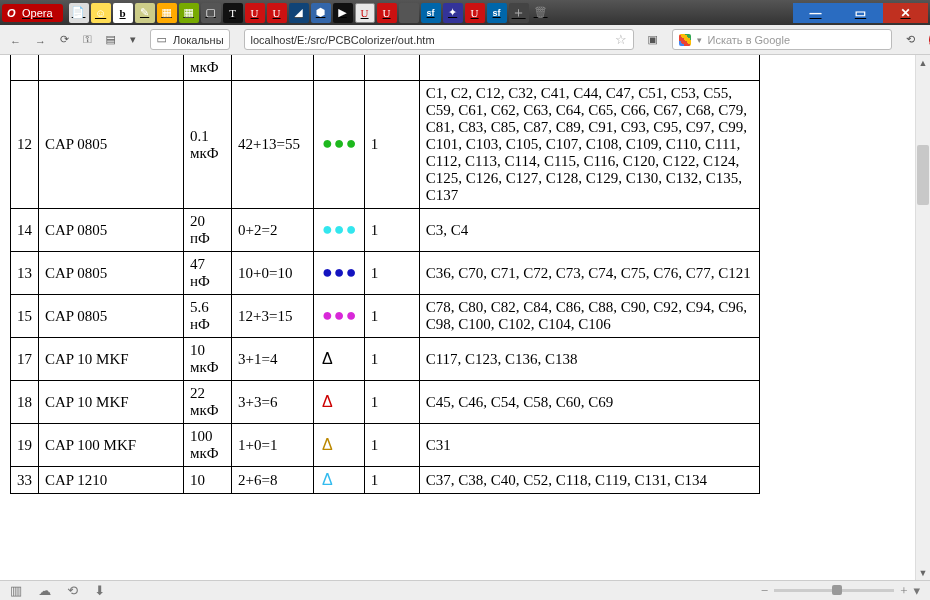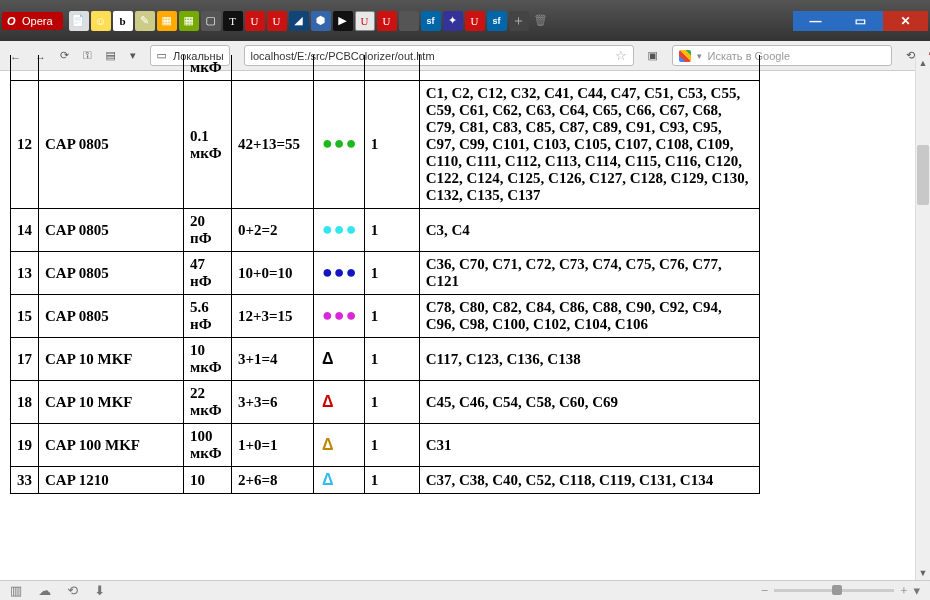--- a/index.html
+++ b/index.html
@@ -1,36 +1,36 @@
 <!DOCTYPE html>
 <html><head>
 <meta charset="utf-8">
 <style>
 * { margin:0; padding:0; box-sizing:border-box; }
 body { font-family: "Times New Roman", serif; font-size:14px; width:930px; height:600px; overflow:hidden; background:#fff; position:relative; }
-.titlebar { height:41px; background:linear-gradient(#555,#333); display:flex; align-items:center; padding:8px 2px; }
+.titlebar { height:25px; background:linear-gradient(#555,#333); display:flex; align-items:center; padding:8px 2px;text-decoration:underline; }
 .opera-menu { background:#b00; color:#fff; font:11px Arial; padding:3px 10px 3px 20px; border-radius:3px; position:relative; margin-right:5px;}
 .opera-menu::before{content:"O";position:absolute;left:5px;font-weight:bold;font-style:italic;}
 .tab { width:20px; height:20px; margin:0 1px; background:#444; border-radius:2px; display:flex; align-items:center; justify-content:center; font-size:11px; color:#fff;}
 .tab-red{background:#c11;} .tab-yellow{background:#fd5;} .tab-black{background:#111;} .tab-sf{background:#06a;font:bold 9px Arial;}
 .tab-active{background:#e8e8e8;color:#c11;border:1px solid #888;}
 .new-tab{color:#aaa;font-size:14px;}
 .winbtns{margin-left:auto;display:flex;}
 .winbtn{width:45px;height:20px;display:flex;align-items:center;justify-content:center;font:bold 12px Arial;color:#fff;}
 .winbtn.min{background:#2a6cc1;} .winbtn.max{background:#2a6cc1;} .winbtn.close{background:#c03020;}
 .toolbar{height:30px;background:#eee;border-bottom:1px solid #ccc;display:flex;align-items:center;padding:0 10px;gap:14px;font-family:Arial;font-size:11px;}
 .tb-icon{width:16px;height:16px;display:flex;align-items:center;justify-content:center;color:#555;cursor:pointer;}
 .addr-pill{display:flex;align-items:center;border:1px solid #bbb;border-radius:3px;background:#fff;height:21px;padding:0 6px;gap:6px;}
 .addr-pill.local{width:80px;} .addr-pill.main{flex:0 0 390px;justify-content:space-between;} .addr-pill.search{flex:0 0 220px;}
 .addr-text{font-size:11px;color:#333;white-space:nowrap;overflow:hidden;}
 .addr-text.gray{color:#999;}
 .goog{width:12px;height:12px;background:linear-gradient(45deg,#4285f4 25%,#ea4335 25% 50%,#fbbc05 50% 75%,#34a853 75%);border-radius:2px;}
 .star{color:#aaa;font-size:13px;margin-left:auto;}
 .badge-red{width:18px;height:18px;border-radius:50%;background:#c11;color:#fff;font:bold 10px Arial;display:flex;align-items:center;justify-content:center;}
-.content{position:absolute;top:55px;left:0;right:15px;bottom:20px;overflow:hidden;font-weight:bold;}
+.content{position:absolute;top:55px;left:0;right:15px;bottom:20px;overflow:hidden;}
 .page{padding:0 10px;}
 table{border-collapse:collapse;width:750px;}
 td{border:1px solid #000;padding:4px 6px;vertical-align:middle;font-size:15px;}
 td.num{text-align:right;width:24px;}
 td.name{width:145px;}
 td.val{width:48px;}
 td.calc{width:82px;}
 td.sym{width:40px;text-align:left;padding-left:8px;}
 td.one{width:55px;}
 td.refs{width:auto;}

